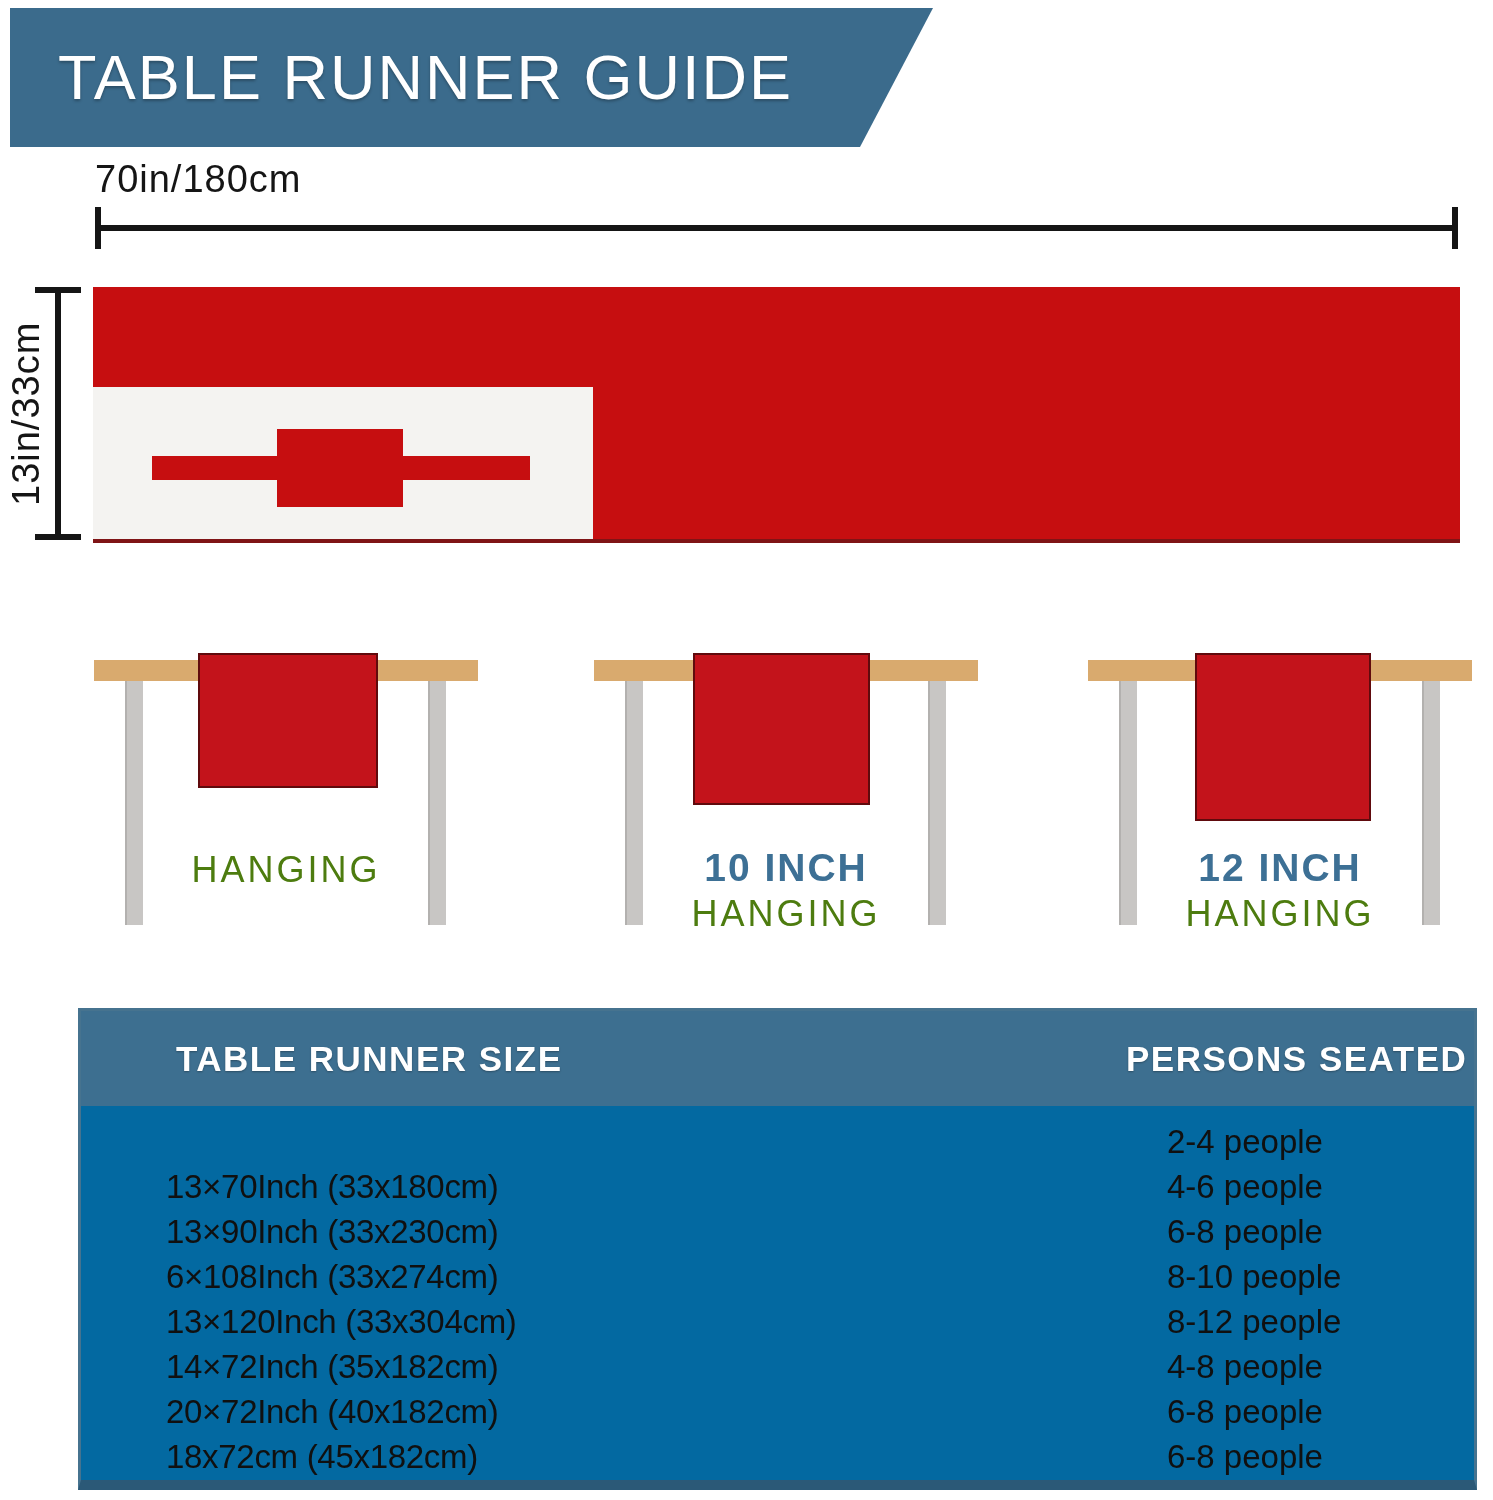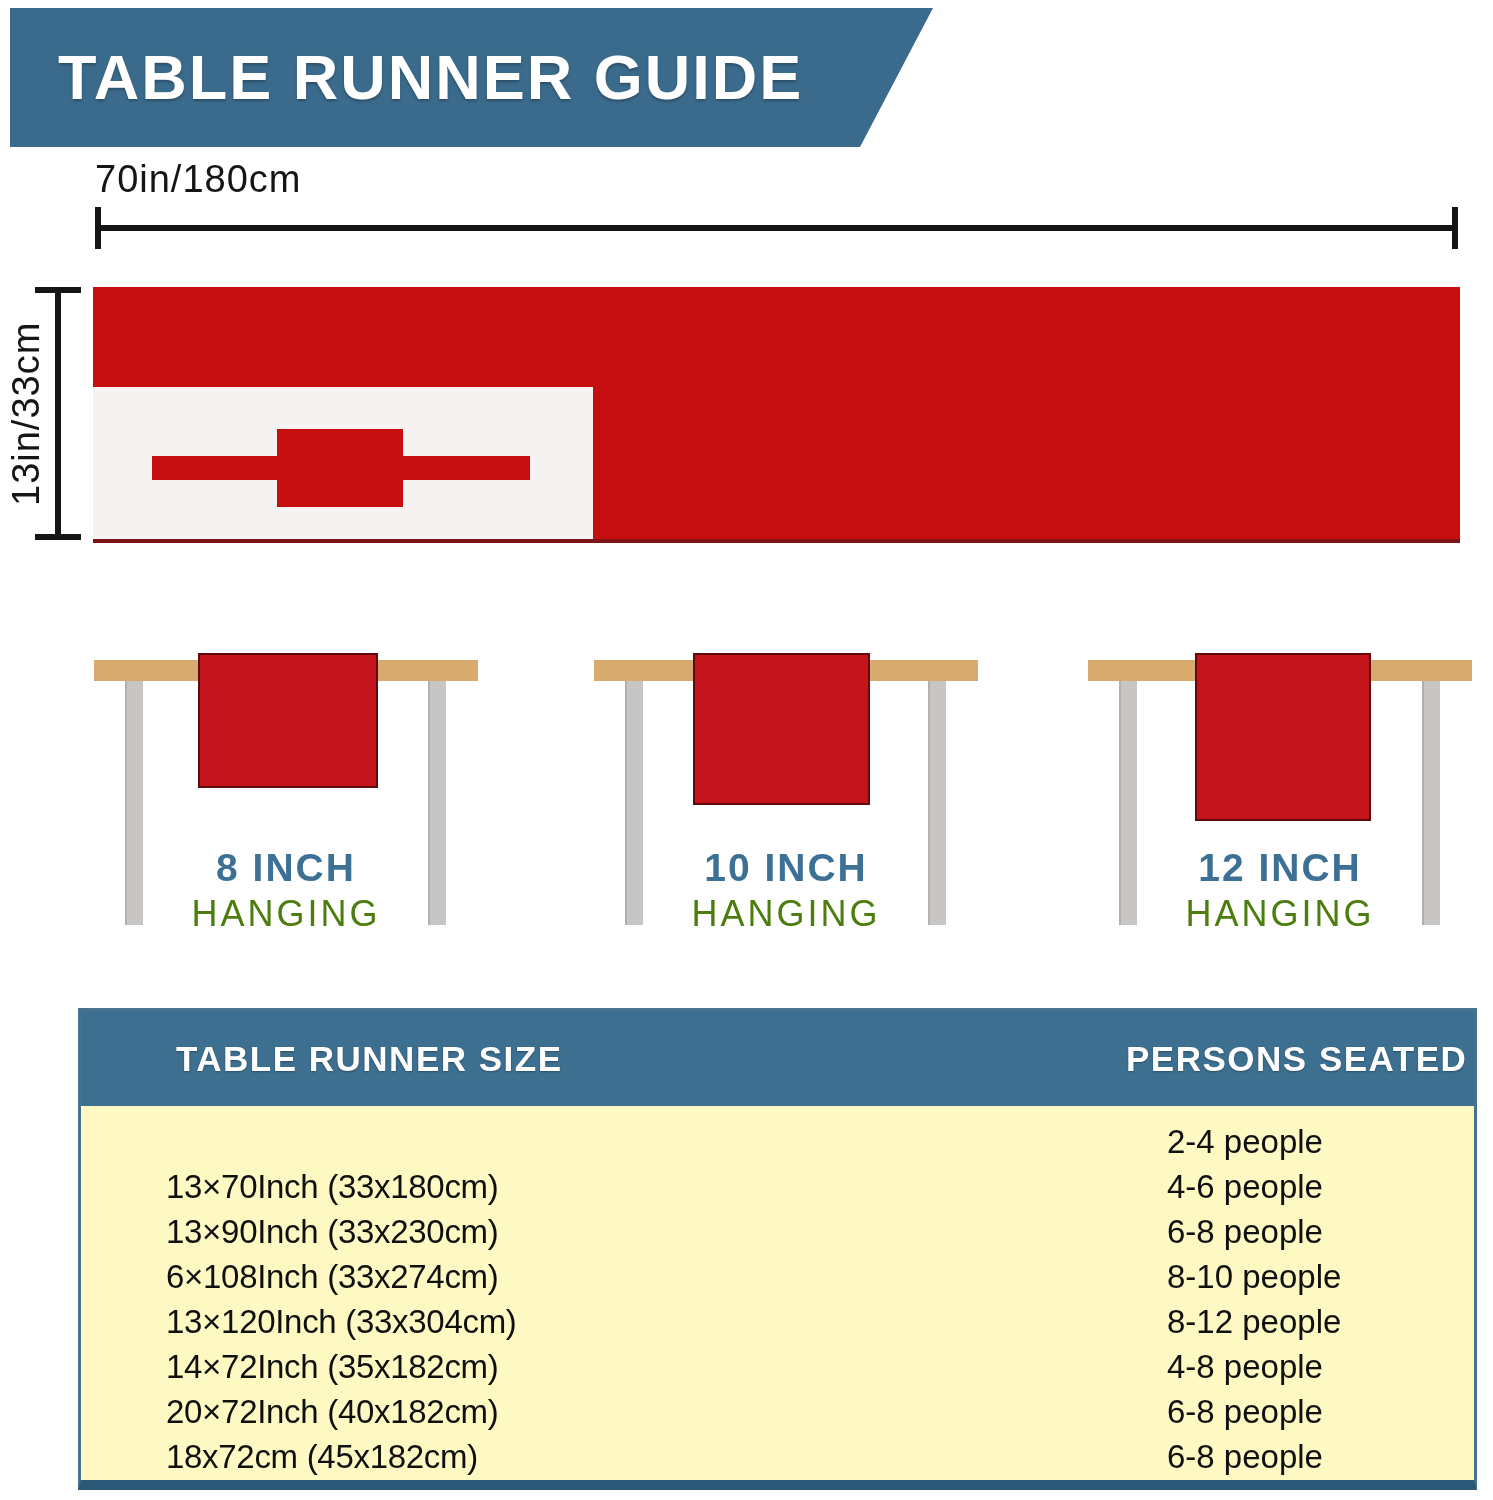--- a/index.html
+++ b/index.html
@@ -13,21 +13,21 @@
 
   
   .banner{
     position:absolute;left:10px;top:8px;width:923px;height:139px;
     background:#3b6b8c;
     clip-path:polygon(0 0,100% 0,calc(100% - 73px) 100%,0 100%);
   }
   .banner-title{
     display:block;
     padding-left:48px;line-height:139px;
-    font-size:63px;font-weight:bold;color:#ffffff;
+    font-size:63px;font-weight:normal;color:#ffffff;
     letter-spacing:2px;white-space:nowrap;
     text-shadow:0 2px 3px rgba(0,0,0,.28);
   }
 
   
   .dim-h-label{
     position:absolute;left:95px;top:158px;width:1363px;
     font-size:38px;color:#151515;letter-spacing:1px;
   }
   .dim-h-line{
@@ -88,21 +88,21 @@
   .fig0 .drape{left:104px;width:180px;height:135px;}
   .fig1 .drape{left:99px;width:177px;height:152px;}
   .fig2 .drape{left:107px;width:176px;height:168px;}
   .fig-label{position:absolute;top:193px;left:0;width:100%;text-align:center;}
   .inch-label{font-size:39px;font-weight:bold;color:#3d7095;letter-spacing:2px;}
   .caption-label{font-size:36px;color:#4d7c0f;letter-spacing:3px;margin-top:3px;}
 
   
   .size-table{
     position:absolute;left:78px;top:1008px;width:1399px;height:482px;
-    box-sizing:border-box;background:#fef9c3;
+    box-sizing:border-box;background:#0369a1;
     border:3px solid #46738f;border-bottom:10px solid #2b5977;
   }
   .st-header{position:relative;height:95px;background:#3d6f90;}
   .st-h{
     position:absolute;line-height:95px;font-size:35px;font-weight:bold;color:#ffffff;
     letter-spacing:1.5px;white-space:nowrap;text-shadow:0 1px 2px rgba(0,0,0,.3);
   }
   .st-h1{left:95px;}
   .st-h2{left:1045px;}
   .st-body{position:absolute;top:95px;left:0;right:0;bottom:0;padding-top:13px;}
@@ -131,21 +131,20 @@
 
   <div class="dim-v-line"></div>
   <div class="dim-v-label">13in/33cm</div>
 
   <div class="fig fig0">
     <div class="tabletop"></div>
     <div class="leg leg-l"></div>
     <div class="leg leg-r"></div>
     <div class="drape"></div>
     <div class="fig-label">
-      <div class="inch-label">8 INCH</div>
       <div class="caption-label">HANGING</div>
     </div>
   </div>
 
   <div class="fig fig1">
     <div class="tabletop"></div>
     <div class="leg leg-l"></div>
     <div class="leg leg-r"></div>
     <div class="drape"></div>
     <div class="fig-label">

